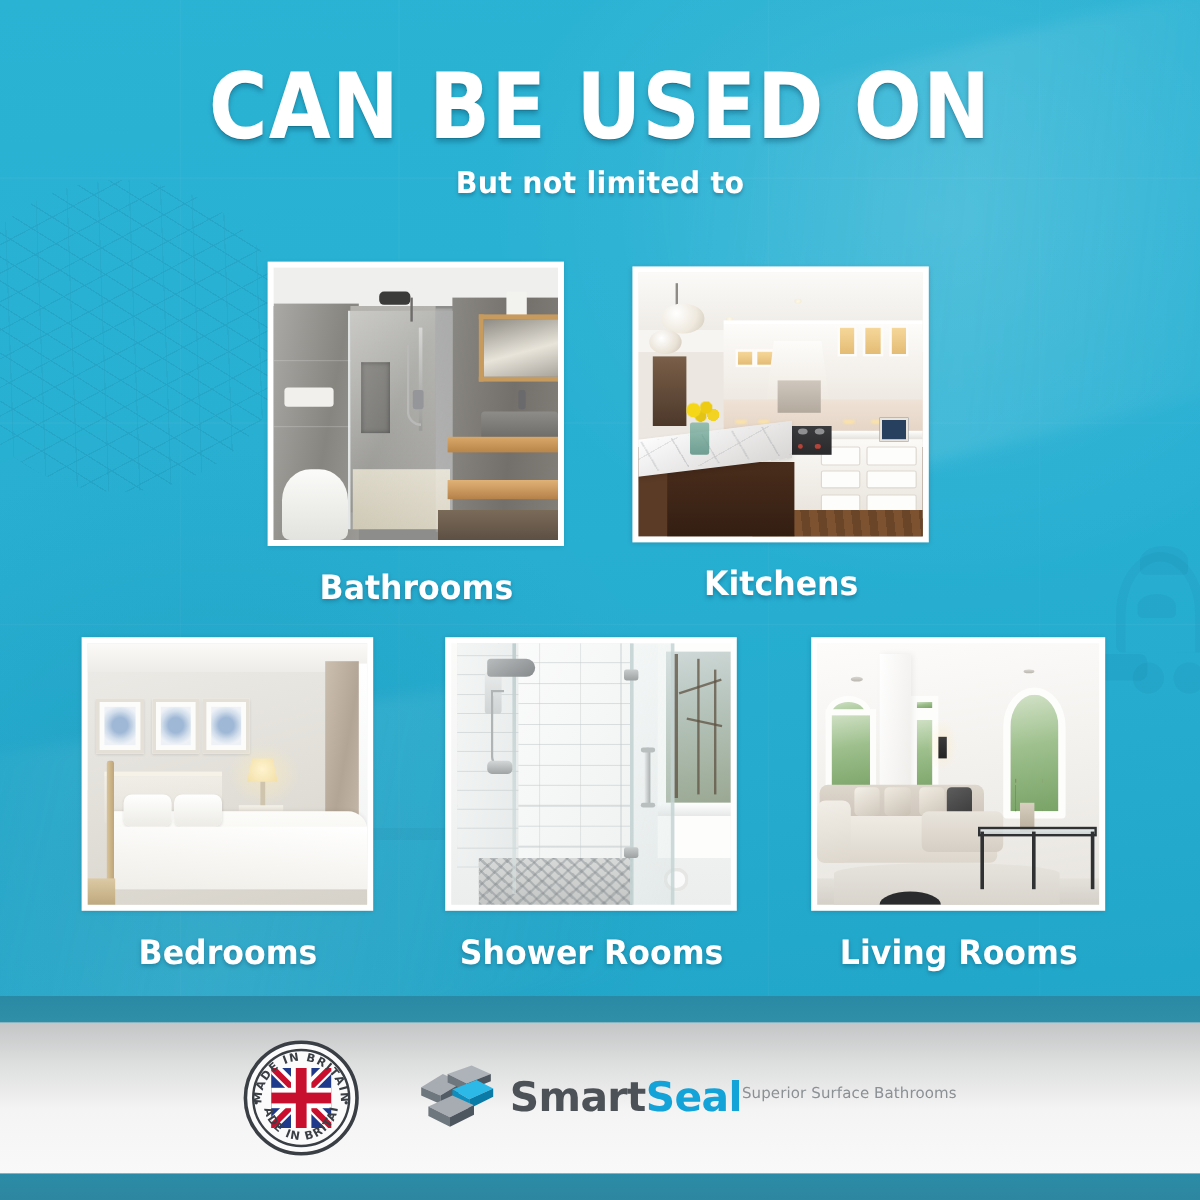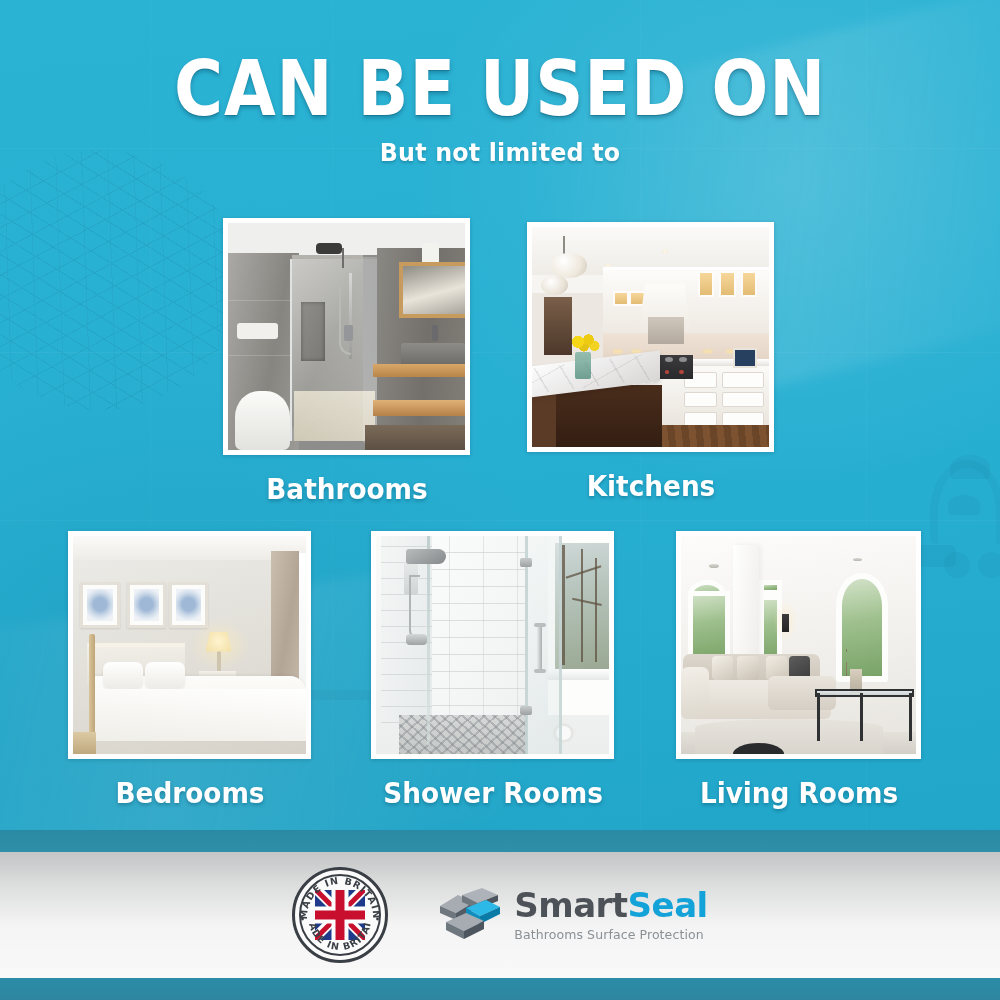--- a/index.html
+++ b/index.html
@@ -359,21 +359,21 @@
     background:#c8102e; transform:translateX(-50%); }
   .mib-flag .cr-h { position:absolute; top:50%; left:0; height:9px; width:100%;
     background:#c8102e; transform:translateY(-50%); }
   .mib-txt { position:absolute; inset:0; }
   .mib-txt text { font-family:"DejaVu Sans", sans-serif; font-size:9.5px; font-weight:700;
     fill:#3a3f45; letter-spacing:1.1px; }
 
   
   .ss-logo { display:flex; align-items:center; gap:12px; }
   .ss-mark { width:66px; height:58px; flex:0 0 auto; }
-  .ss-text { display:flex; flex-direction:column; align-items:flex-start; }
+  .ss-text { display:flex; align-items:flex-start; }
   .ss-word { font-family:"DejaVu Sans", sans-serif; font-weight:700; font-size:34px;
     line-height:1; letter-spacing:-.5px; }
   .ss-word .s1 { color:#4c5257; }
   .ss-word .s2 { color:#14a3d8; }
   .ss-tag { font-family:"DejaVu Sans", sans-serif; font-size:12.5px; color:#8a9094;
     letter-spacing:.1px; margin-top:5px; }
 </style>
 </head>
 <body>
 
@@ -640,19 +640,19 @@
       <g>
         <polygon points="10,36 30,27 48,35 28,45" fill="#a7acb3"></polygon>
         <polygon points="10,36 28,45 28,53 10,44" fill="#6e767e"></polygon>
         <polygon points="28,45 48,35 48,43 28,53" fill="#4d555e"></polygon>
       </g>
     </svg>
     <div class="ss-text">
       <div class="ss-word">
         <span class="s1">Smart</span><span class="s2">Seal</span>
       </div>
-      <div class="ss-tag">Bathrooms Surface Protection</div>
+      <div class="ss-tag">Superior Surface Bathrooms</div>
     </div>
   </div>
 
 </div>
 
 <div class="footer-band-bot"></div>
 
 </body></html>

